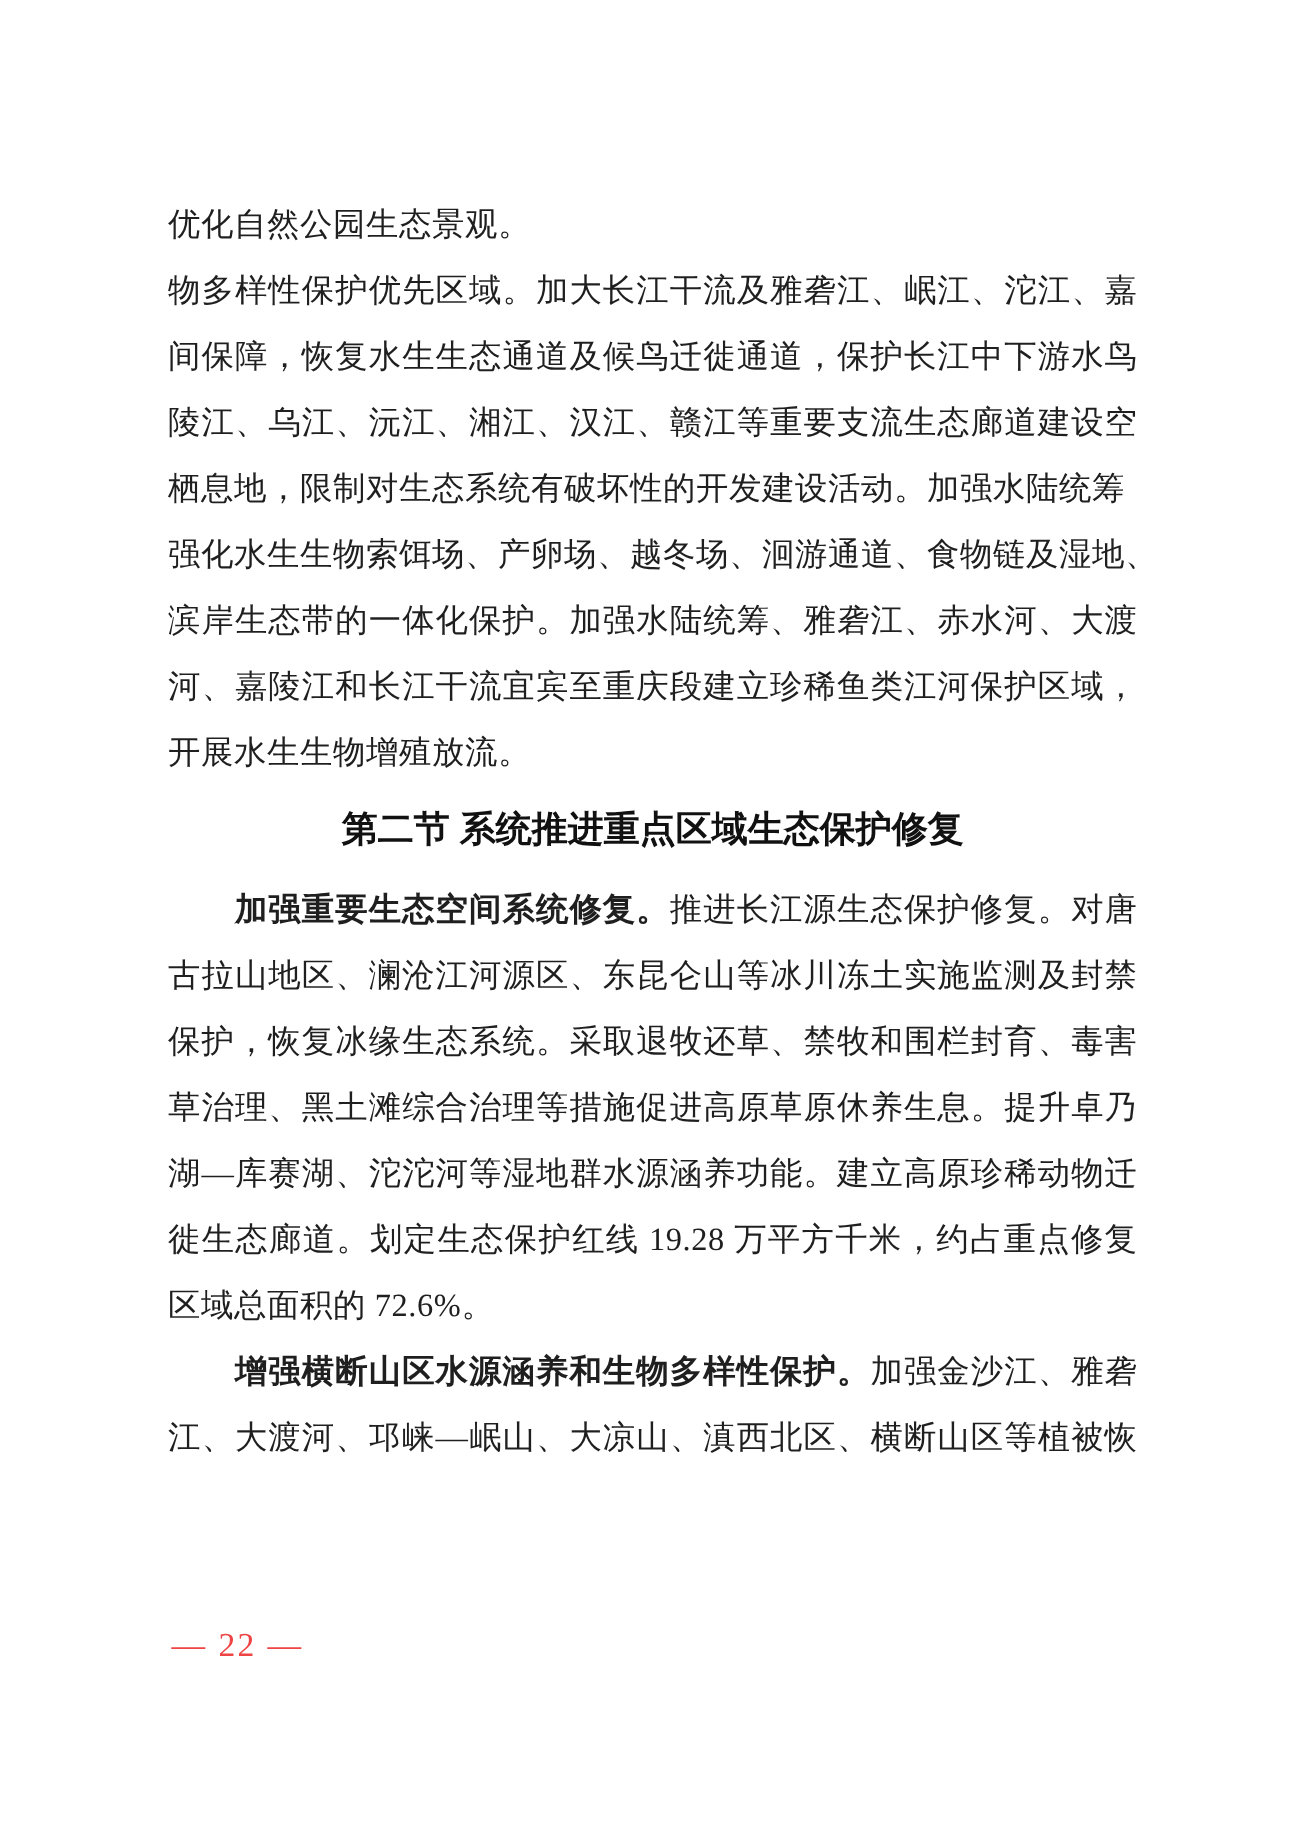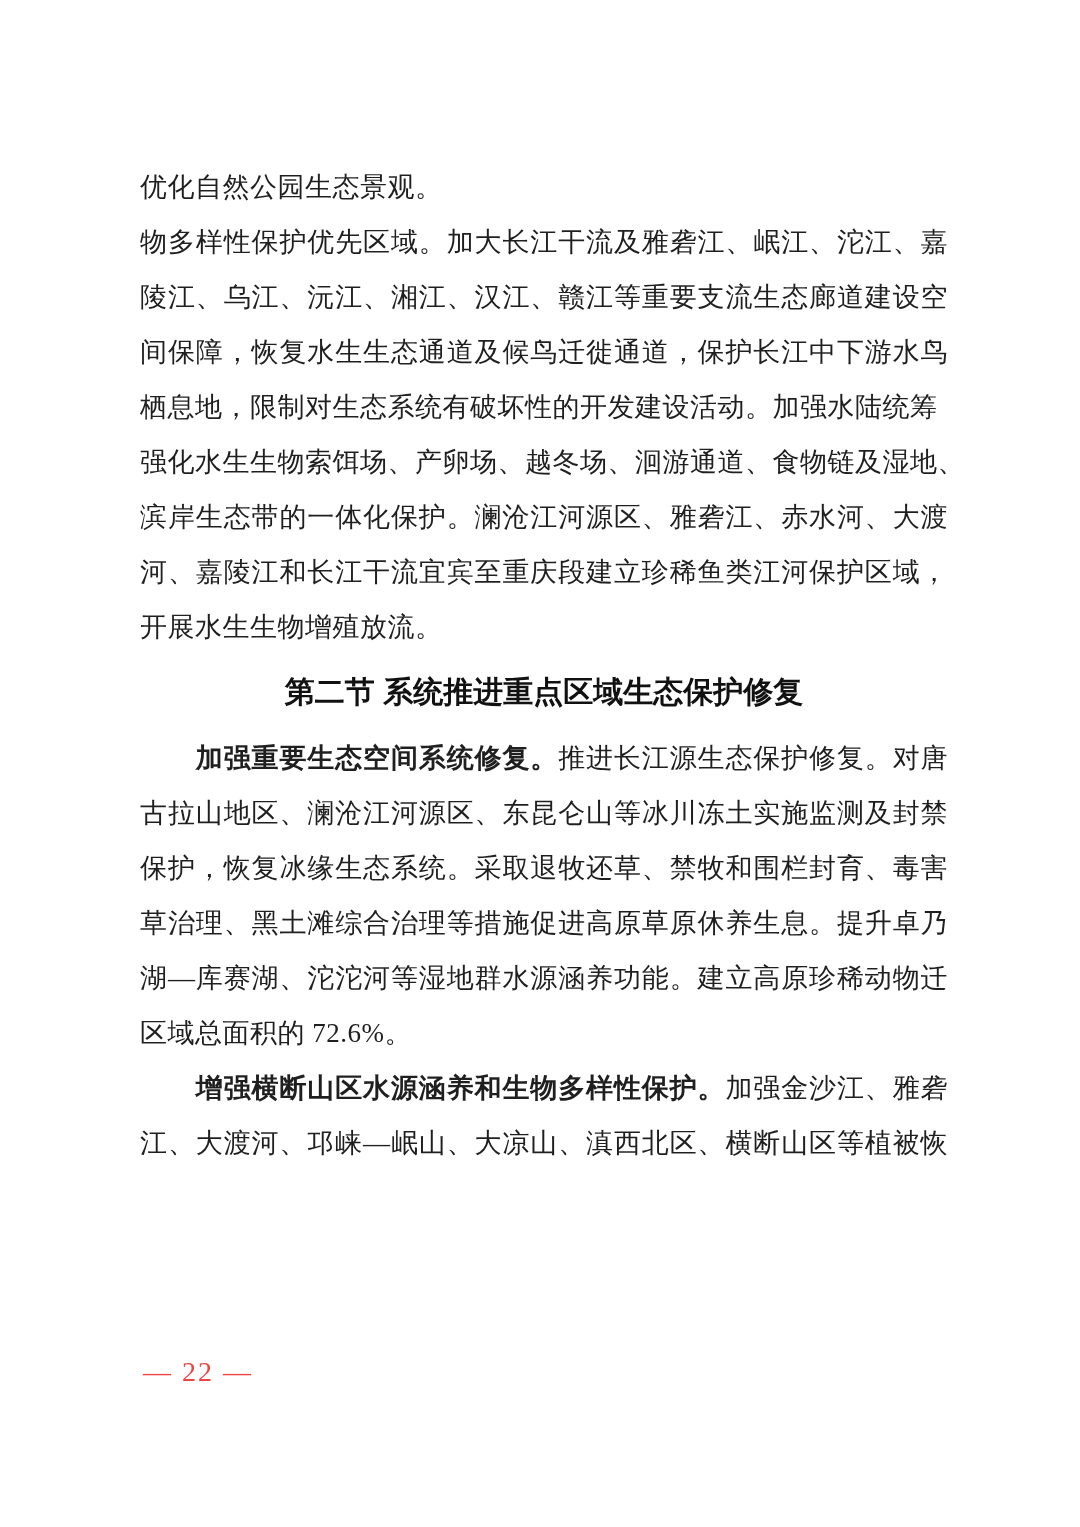--- a/index.html
+++ b/index.html
@@ -72,35 +72,36 @@
 </head>
 <body>
 
 <div class="page">
   <div class="text-block">
       <div class="para">
         <div class="line last"><span class="">优化自然公园生态景观。</span></div>
       </div>
       <div class="para">
         <div class="line"><span class="">物多样性保护优先区域。加大长江干流及雅砻江、岷江、沱江、嘉</span></div>
+        <div class="line"><span class="">间保障，恢复水生生态通道及候鸟迁徙通道，保护长江中下游水鸟</span></div>
         <div class="line"><span class="">陵江、乌江、沅江、湘江、汉江、赣江等重要支流生态廊道建设空</span></div>
-        <div class="line"><span class="">间保障，恢复水生生态通道及候鸟迁徙通道，保护长江中下游水鸟</span></div>
         <div class="line"><span class="">栖息地，限制对生态系统有破坏性的开发建设活动。加强水陆统筹，</span></div>
         <div class="line"><span class="">强化水生生物索饵场、产卵场、越冬场、洄游通道、食物链及湿地、</span></div>
-        <div class="line"><span class="">滨岸生态带的一体化保护。澜沧江河源区、雅砻江、赤水河、大渡</span></div>
+        <div class="line"><span class="">滨岸生态带的一体化保护。加强水陆统筹、雅砻江、赤水河、大渡</span></div>
         <div class="line"><span class="">河、嘉陵江和长江干流宜宾至重庆段建立珍稀鱼类江河保护区域，</span></div>
         <div class="line last"><span class="">开展水生生物增殖放流。</span></div>
       </div>
       <div class="heading">第二节 系统推进重点区域生态保护修复</div>
       <div class="para">
         <div class="line"><span class="lead">　　加强重要生态空间系统修复。</span><span class="">推进长江源生态保护修复。对唐</span></div>
         <div class="line"><span class="">古拉山地区、澜沧江河源区、东昆仑山等冰川冻土实施监测及封禁</span></div>
         <div class="line"><span class="">保护，恢复冰缘生态系统。采取退牧还草、禁牧和围栏封育、毒害</span></div>
         <div class="line"><span class="">草治理、黑土滩综合治理等措施促进高原草原休养生息。提升卓乃</span></div>
         <div class="line"><span class="">湖—库赛湖、沱沱河等湿地群水源涵养功能。建立高原珍稀动物迁</span></div>
+        <div class="line"><span class="">徙生态廊道。划定生态保护红线 </span><span class=" latin">19.28</span><span class=""> 万平方千米，约占重点修复</span></div>
         <div class="line last"><span class="">区域总面积的 </span><span class=" latin">72.6%</span><span class="">。</span></div>
       </div>
       <div class="para">
         <div class="line"><span class="lead">　　增强横断山区水源涵养和生物多样性保护。</span><span class="">加强金沙江、雅砻</span></div>
         <div class="line"><span class="">江、大渡河、邛崃—岷山、大凉山、滇西北区、横断山区等植被恢</span></div>
       </div>
     </div>
   <div class="footer">
     <span>— 22 —</span>
   </div>

